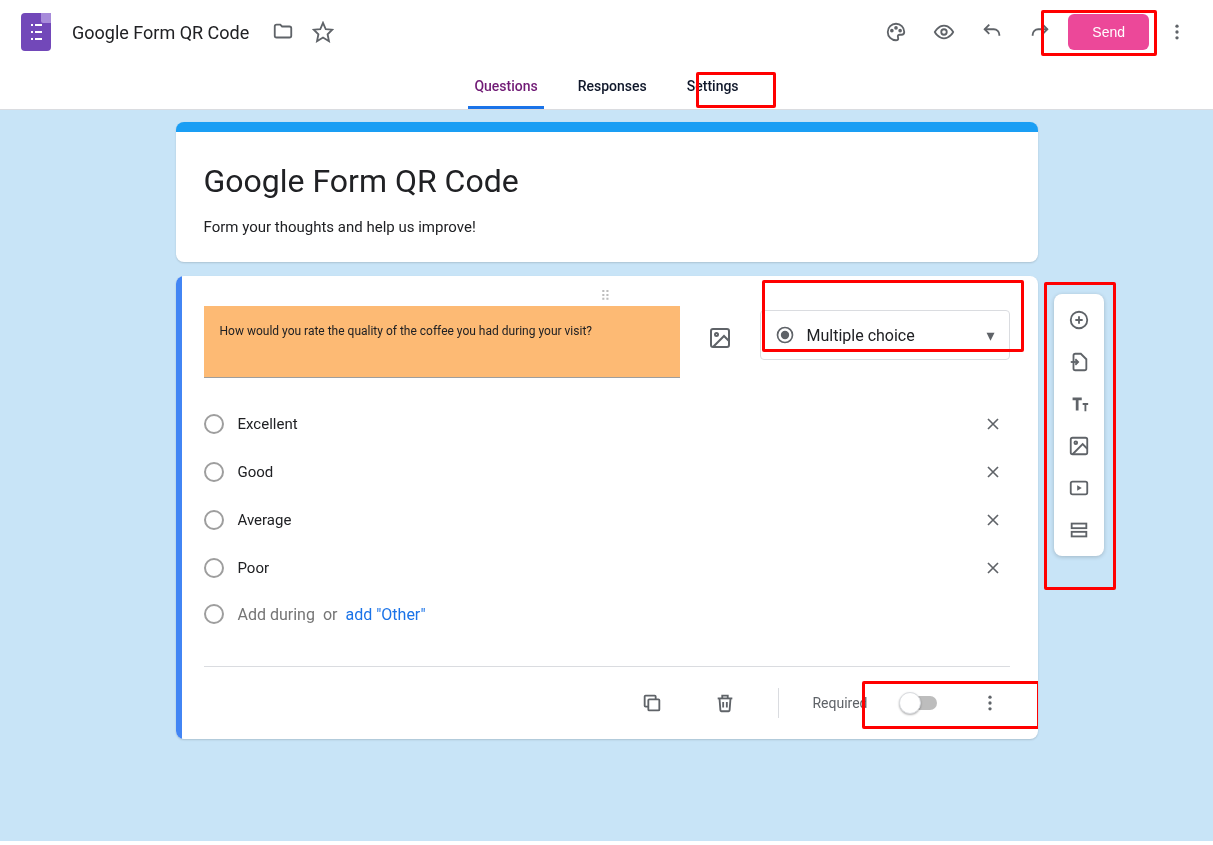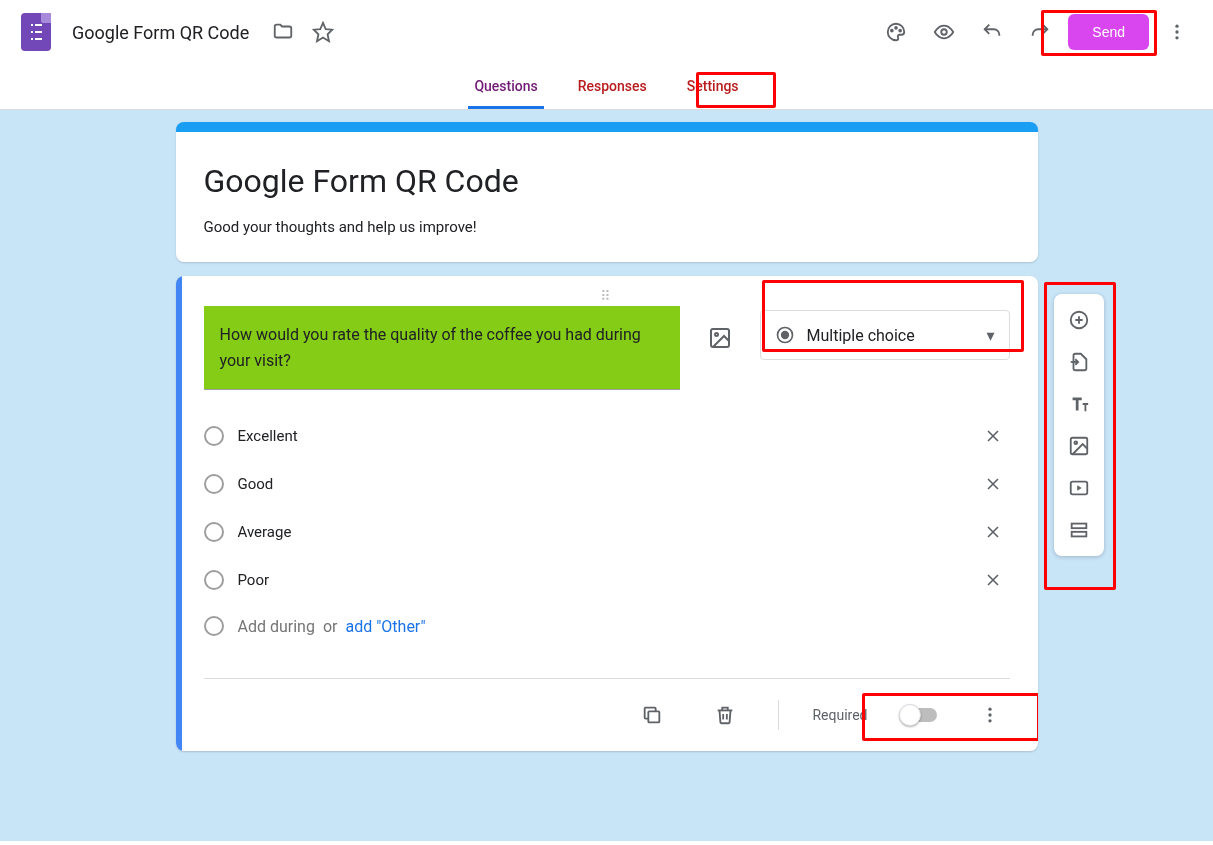--- a/index.html
+++ b/index.html
@@ -55,32 +55,32 @@
     margin-right: 14px;
   }
   .hdr-iconbtn {
     width: 40px; height: 40px;
     border: none; background: none;
     display:flex; align-items:center; justify-content:center;
     color:#5f6368; cursor:pointer; border-radius:50%;
   }
   .hdr-right { margin-left:auto; display:flex; align-items:center; gap:8px; }
   .send-btn {
-    background:#d946ef; color:#fff; border:none;
+    background:#ec4899; color:#fff; border:none;
     padding: 10px 24px; border-radius:6px;
     font-size:14px; font-weight:500; cursor:pointer;
   }
   .tabs {
     display:flex; justify-content:center; gap:28px;
     border-bottom:1px solid #dadce0;
     background:#fff;
   }
   .tab {
     padding: 14px 6px 12px;
-    font-size:14px; color:#b91c1c; cursor:pointer;
+    font-size:14px; color:#0f172a; cursor:pointer;
     border-bottom: 3px solid transparent;
     font-weight:500;
   }
   .tab.active { color:#701a75; border-bottom-color:#1a73e8; }
   .workspace {
     background:#c8e4f7;
     padding: 12px 0 40px;
     height: calc(845px - 64px - 50px);
     overflow:auto;
     position:relative;
@@ -98,24 +98,24 @@
     overflow:hidden;
   }
   .title-card { padding: 30px 28px 26px; border-top:10px solid #1a9ef4; }
   .form-title { font-size:32px; font-weight:400; margin-bottom:18px; }
   .form-desc { font-size:15px; color:#202124; }
   .question-card { padding: 12px 28px 0; }
   .qleftbar { position:absolute; left:0; top:0; bottom:0; width:6px; background:#4285f4; }
   .drag-dots { text-align:center; color:#bdbdbd; letter-spacing:2px; font-size:14px; height:18px; }
   .qrow { display:flex; gap:18px; align-items:flex-start; }
   .qtext-box {
-    flex:1; background:#84cc16;
+    flex:1; background:#fdba74;
     border-bottom:1px solid #9e9e9e;
     padding:16px 16px;
-    font-size:16px; line-height:1.6;
+    font-size:12px; line-height:1.6;
     min-height:72px;
   }
   .qimgbtn {
     width:44px; height:44px; display:flex; align-items:center; justify-content:center;
     color:#5f6368; cursor:pointer; margin-top:10px;
   }
   .qtype-select {
     width:250px; height:50px;
     border:1px solid #dadce0; border-radius:4px;
     display:flex; align-items:center; padding:0 14px; gap:12px;
@@ -224,21 +224,21 @@
   <div class="tab">Responses</div>
   <div class="tab">Settings</div>
   <div class="redbox" style="top:8px; left:696px; width:80px; height:36px;"></div>
 </div>
 
 <div class="workspace">
   <div class="canvas">
 
     <div class="card title-card">
       <div class="form-title">Google Form QR Code</div>
-      <div class="form-desc">Good your thoughts and help us improve!</div>
+      <div class="form-desc">Form your thoughts and help us improve!</div>
     </div>
 
     <div class="card question-card" style="position:relative;">
       <div class="qleftbar"></div>
       <div class="drag-dots">⠿</div>
       <div class="qrow">
         <div class="qtext-box">How would you rate the quality of the coffee you had during your visit?</div>
         <div class="qimgbtn">
           <svg width="24" height="24" viewBox="0 0 24 24" fill="none" stroke="currentColor" stroke-width="2">
               <rect x="3" y="3" width="18" height="18" rx="2"></rect>

